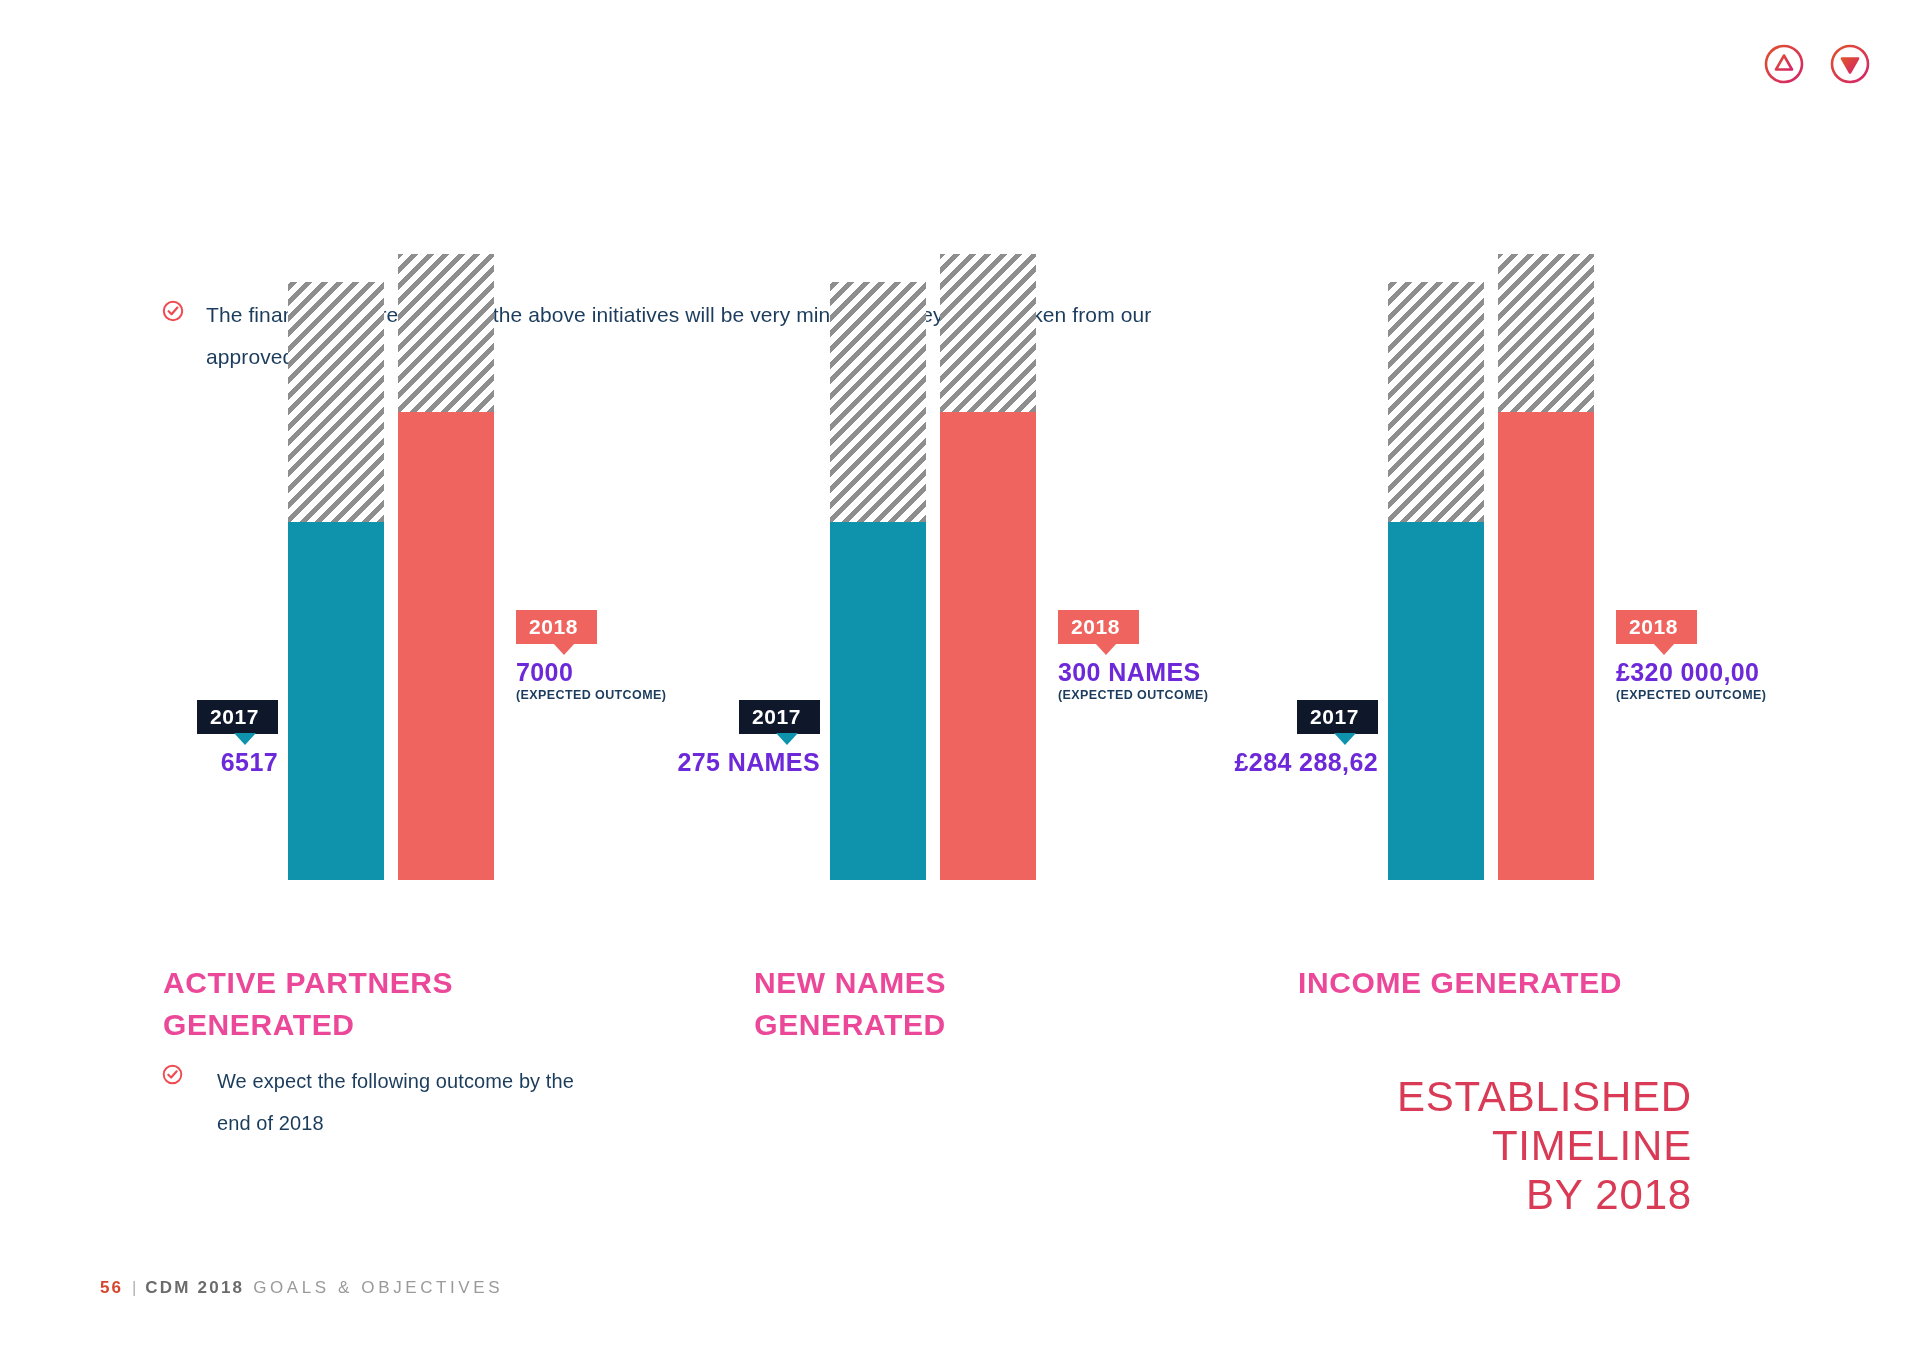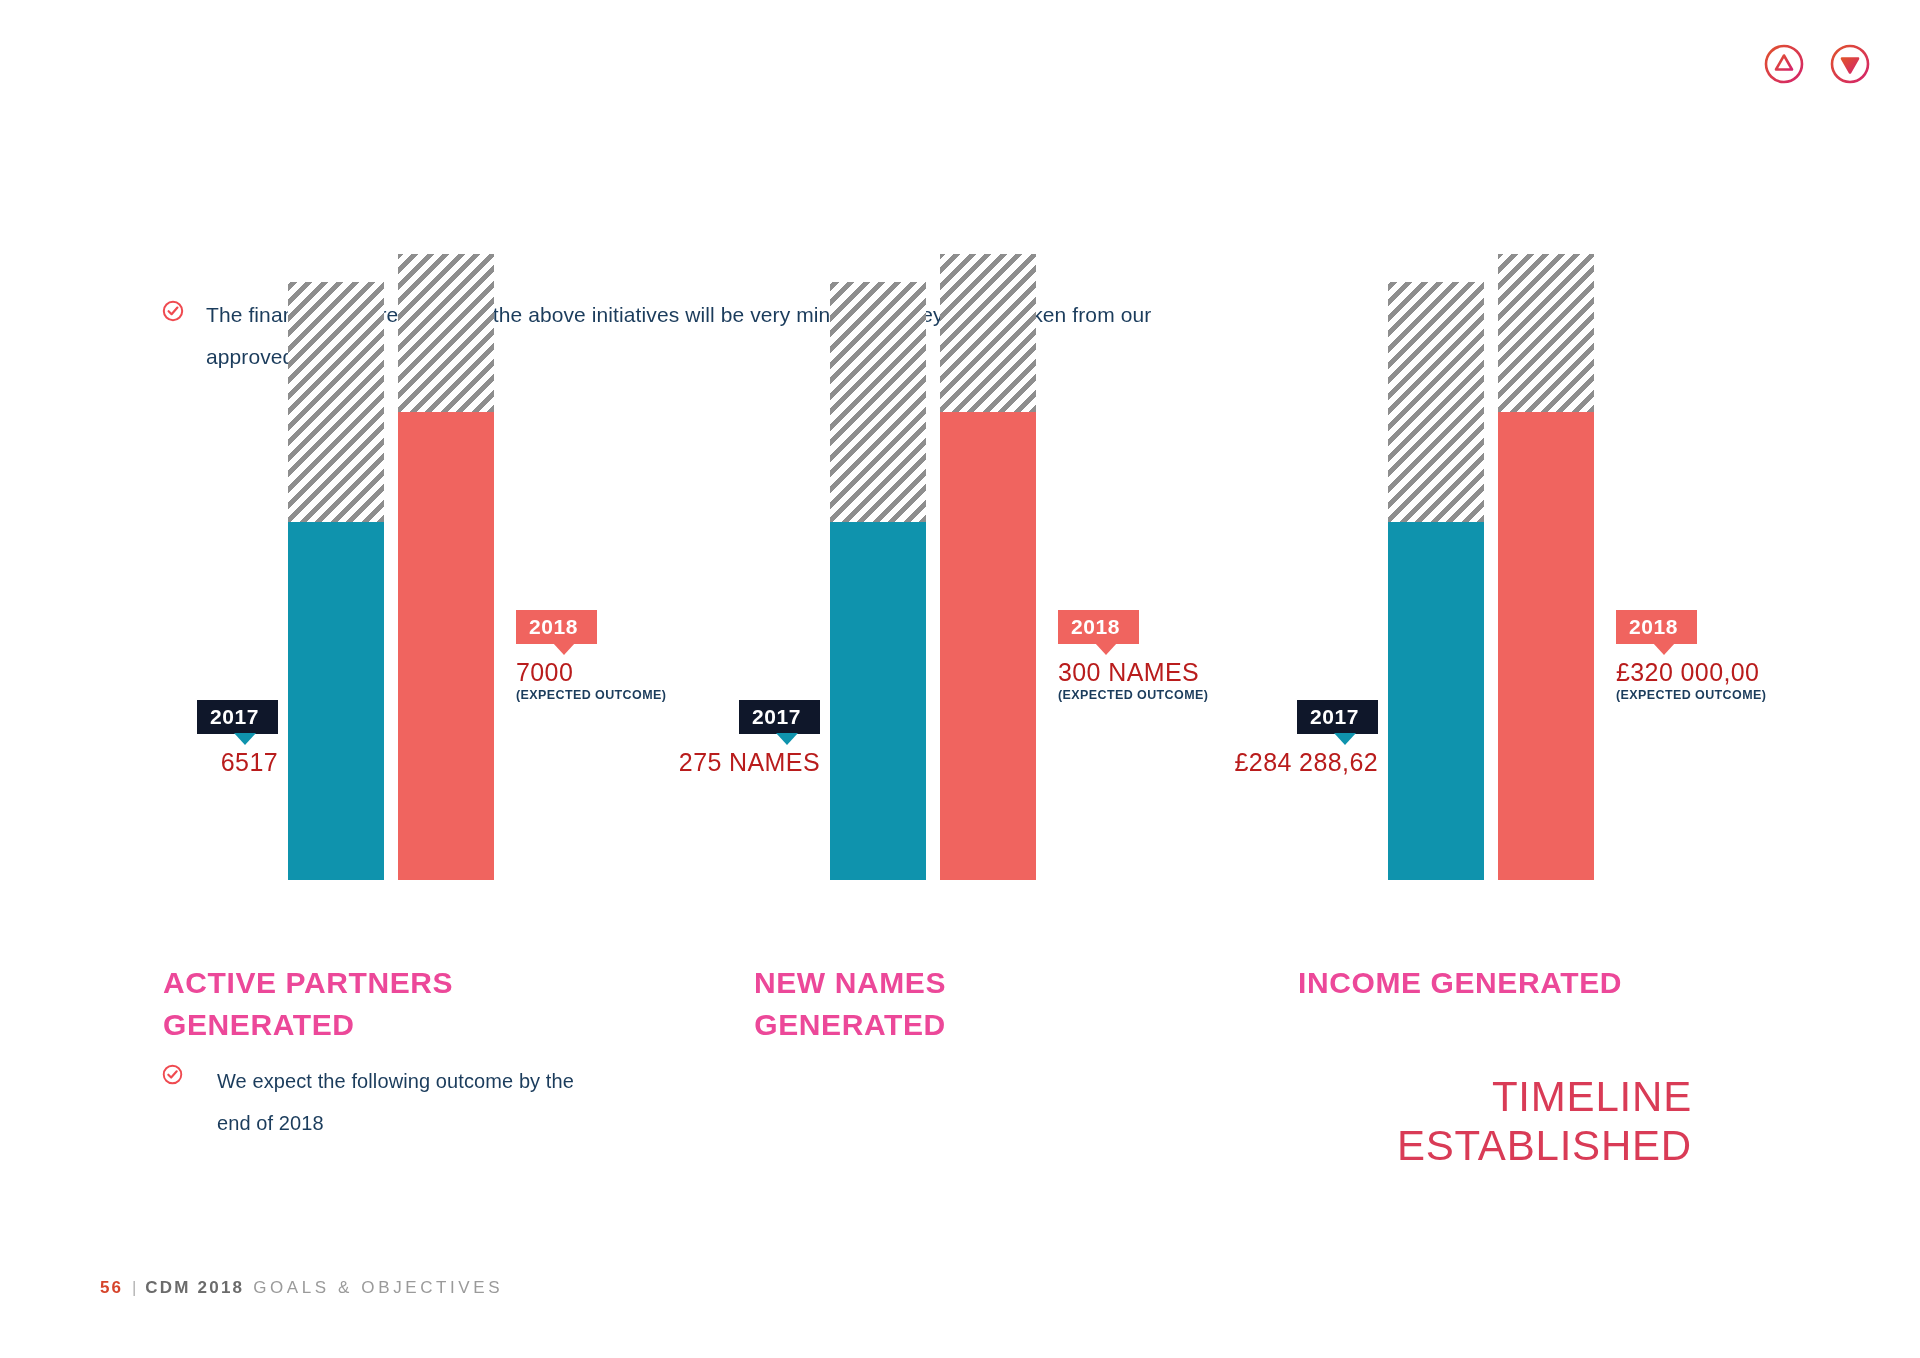--- a/index.html
+++ b/index.html
@@ -154,23 +154,23 @@
     right: 22px;
     width: 0; height: 0;
     border-left: 11px solid transparent;
     border-right: 11px solid transparent;
   }
   .tag-teal::after { border-top: 12px solid #0f93ad; }
   .tag-red::after  { border-top: 12px solid #f0645f; }
 
   .tag-value {
     margin-top: 14px;
-    color: #b91c1c;
+    color: #6d28d9;
     font-size: 25px;
-    font-weight: 400;
+    font-weight: 700;
     letter-spacing: 0.4px;
     line-height: 1.15;
     white-space: nowrap;
   }
   .tag-sub {
     color: #1b3c5c;
     font-size: 12.5px;
     font-weight: 700;
     letter-spacing: 0.4px;
     white-space: nowrap;
@@ -365,22 +365,23 @@
     <span class="bullet-icon">
       <svg width="21" height="21" viewBox="0 0 22 22">
         <circle cx="11" cy="11" r="9.2" fill="none" stroke="#ef4a50" stroke-width="2"></circle>
         <path d="M6.6 11.2 L9.6 14.2 L15.4 7.6" fill="none" stroke="#ef4a50" stroke-width="2.2" stroke-linecap="round" stroke-linejoin="round"></path>
       </svg>
     </span>
     <div class="bullet-text">We expect the following outcome by the end of 2018</div>
   </div>
 
   <div class="timeline">
+    <div>ESTABLISHED</div>
     <div>TIMELINE</div>
-    <div>ESTABLISHED</div>
+    <div>BY 2018</div>
   </div>
 
   <div class="footer">
     <span class="footer-page">56</span>
     <span class="footer-sep">|</span>
     <span class="footer-brand">CDM 2018</span>
     <span class="footer-tail">GOALS &amp; OBJECTIVES</span>
   </div>
 
 </div>

